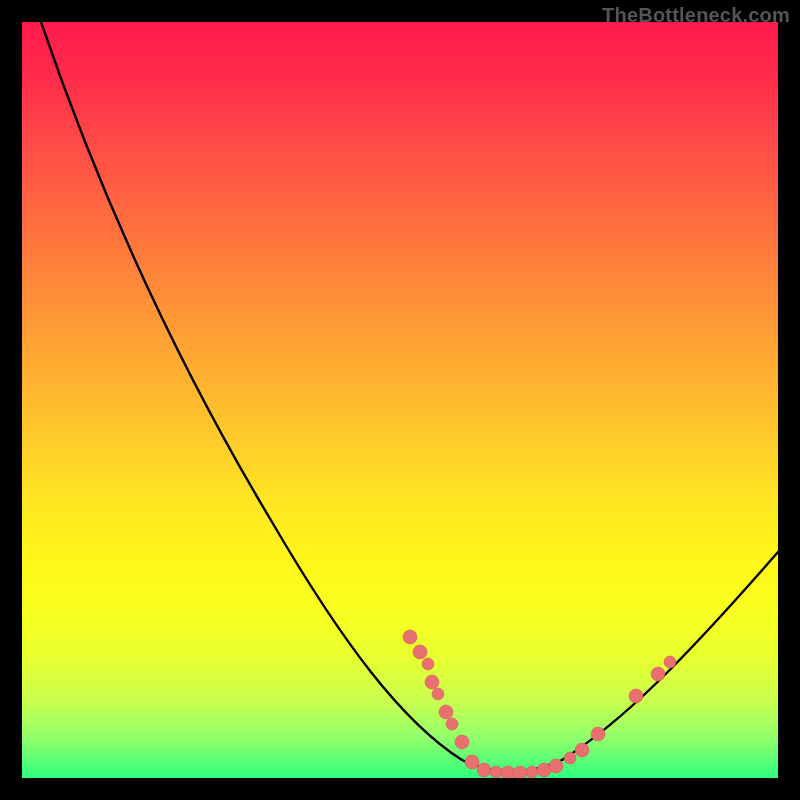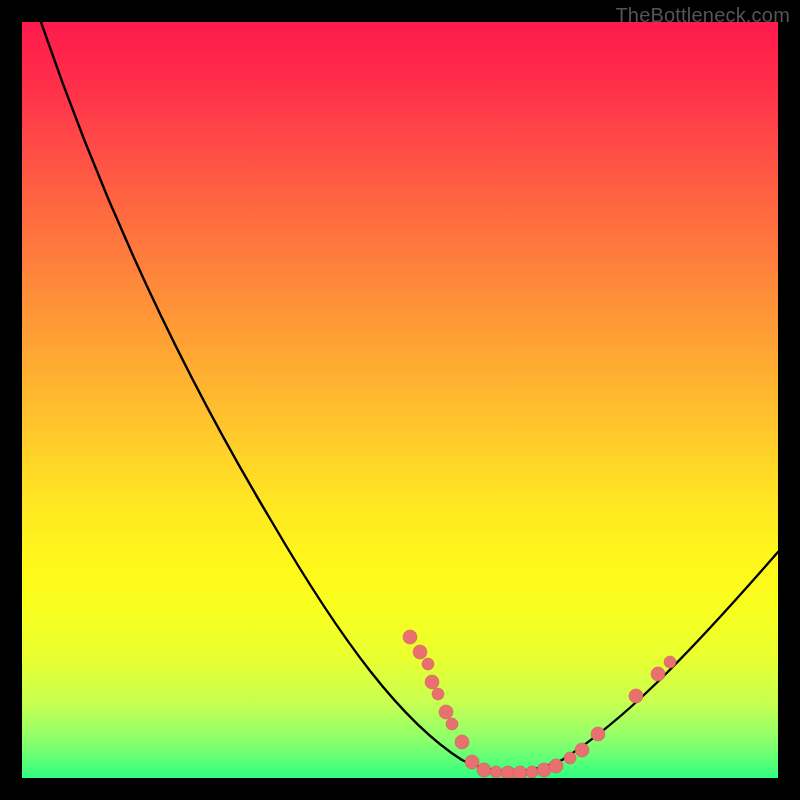--- a/index.html
+++ b/index.html
@@ -34,21 +34,21 @@
       #8cff6c 95%,
       #30ff80 100%
     );
   }
   .watermark {
     position: absolute;
     top: 4px;
     right: 10px;
     color: #555;
     font-size: 20px;
-    font-weight: 400;
+    font-weight: 700;
     letter-spacing: 0.2px;
     user-select: none;
   }
   svg.plot {
     position: absolute;
     left: 22px;
     top: 22px;
     width: 756px;
     height: 756px;
   }

